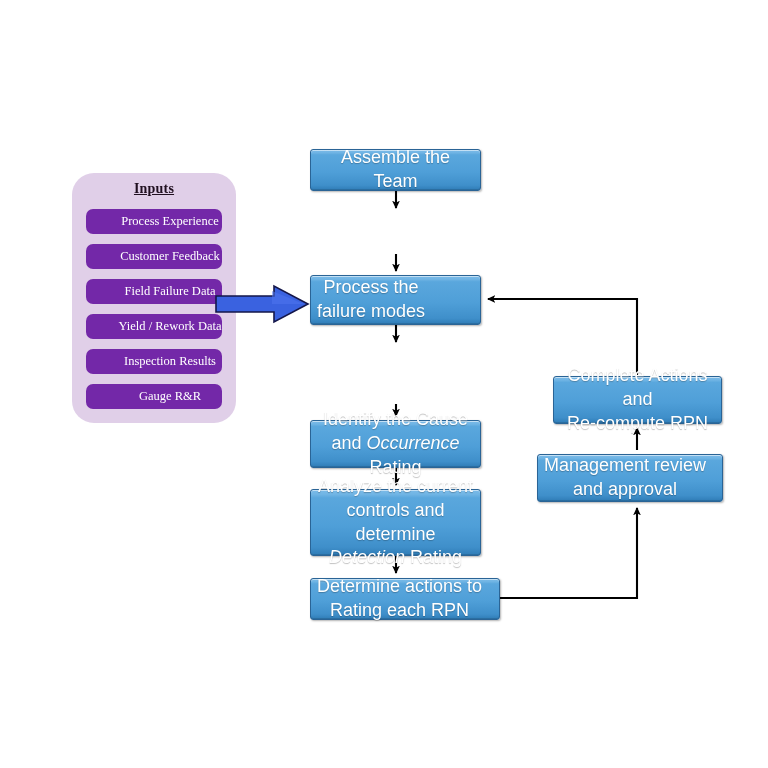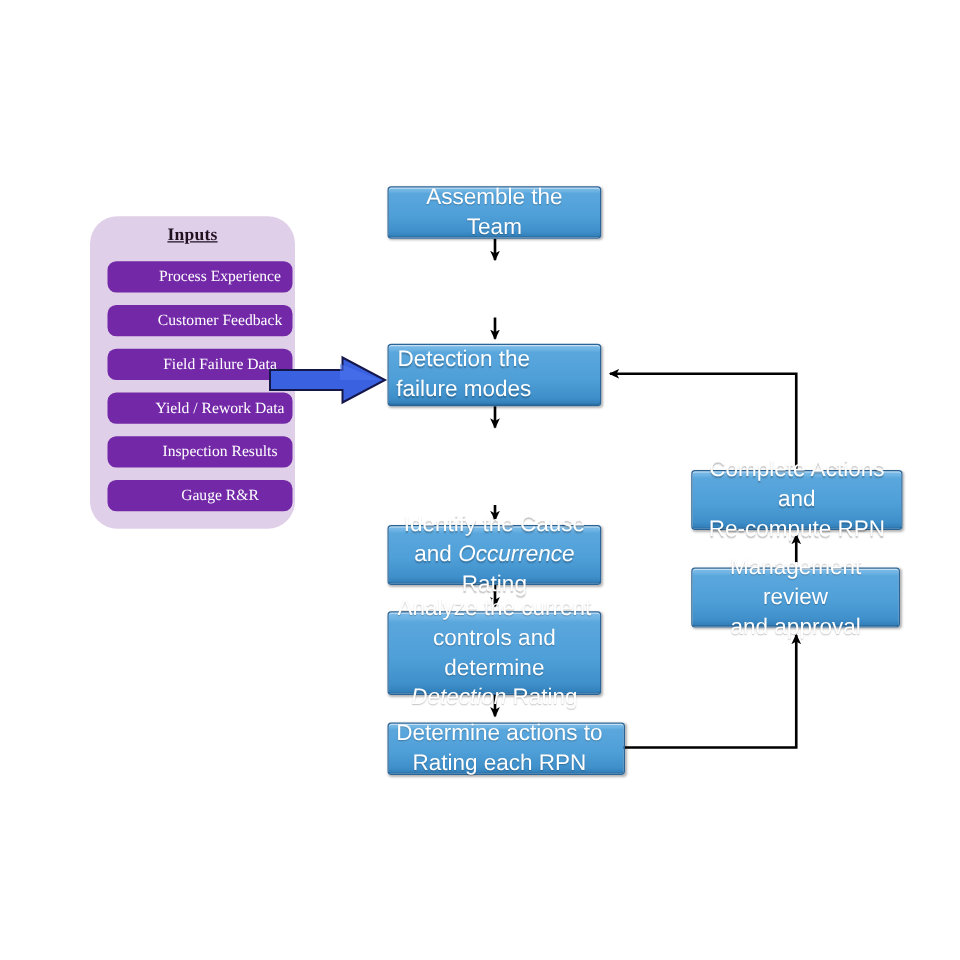--- a/index.html
+++ b/index.html
@@ -40,21 +40,21 @@
     font-family: "Liberation Serif", serif;
     font-weight: bold;
     font-size: 14px;
     color: #201020;
     text-decoration: underline;
     letter-spacing: .2px;
   }
   .input-pill {
     position: absolute;
     left: 14px;
-    width: 148px;
+    width: 136px;
     height: 25px;
     background: #7328a8;
     border-radius: 7px;
     color: #ffffff;
     font-family: "Liberation Serif", serif;
     font-size: 12.5px;
     display: flex;
     align-items: center;
     justify-content: center;
     box-sizing: border-box;
@@ -169,21 +169,21 @@
     </g>
   </svg>
 
   <div class="pbox" style="left:310px; top:149px; width:171px; height:42px;">
     <span>Assemble the Team</span>
   </div>
 
 
   <div class="pbox" style="left:310px; top:275px; width:171px; height:50px;">
     <div>
-      <div>Detection the</div>
+      <div>Process the</div>
       <div>failure modes</div>
     </div>
   </div>
 
 
   <div class="pbox" style="left:310px; top:420px; width:171px; height:48px;">
     <div>
       <div>Identify the Cause</div>
       <div>and <em>Occurrence</em> Rating</div>
     </div>
@@ -204,20 +204,20 @@
     </div>
   </div>
 
   <div class="pbox" style="left:553px; top:376px; width:169px; height:48px;">
     <div>
       <div>Complete Actions and</div>
       <div>Re-compute RPN</div>
     </div>
   </div>
 
-  <div class="pbox" style="left:553px; top:454px; width:167px; height:48px;">
+  <div class="pbox" style="left:537px; top:454px; width:186px; height:48px;">
     <div>
       <div>Management review</div>
       <div>and approval</div>
     </div>
   </div>
 
 </div>
 
 </body></html>

